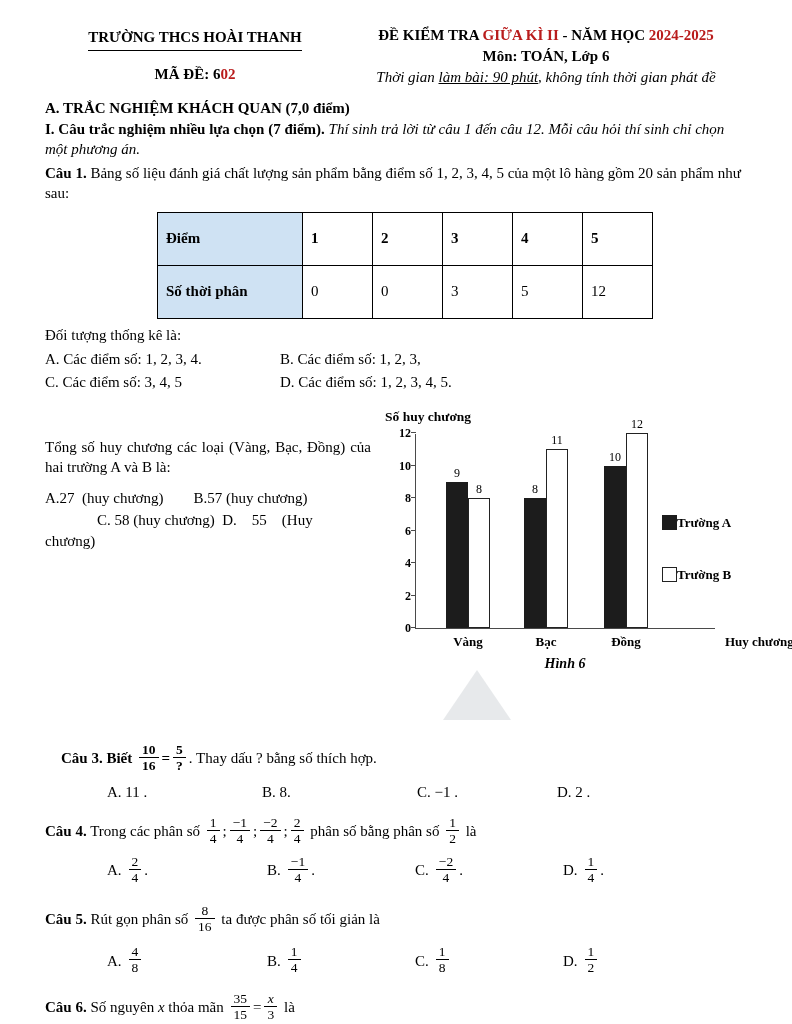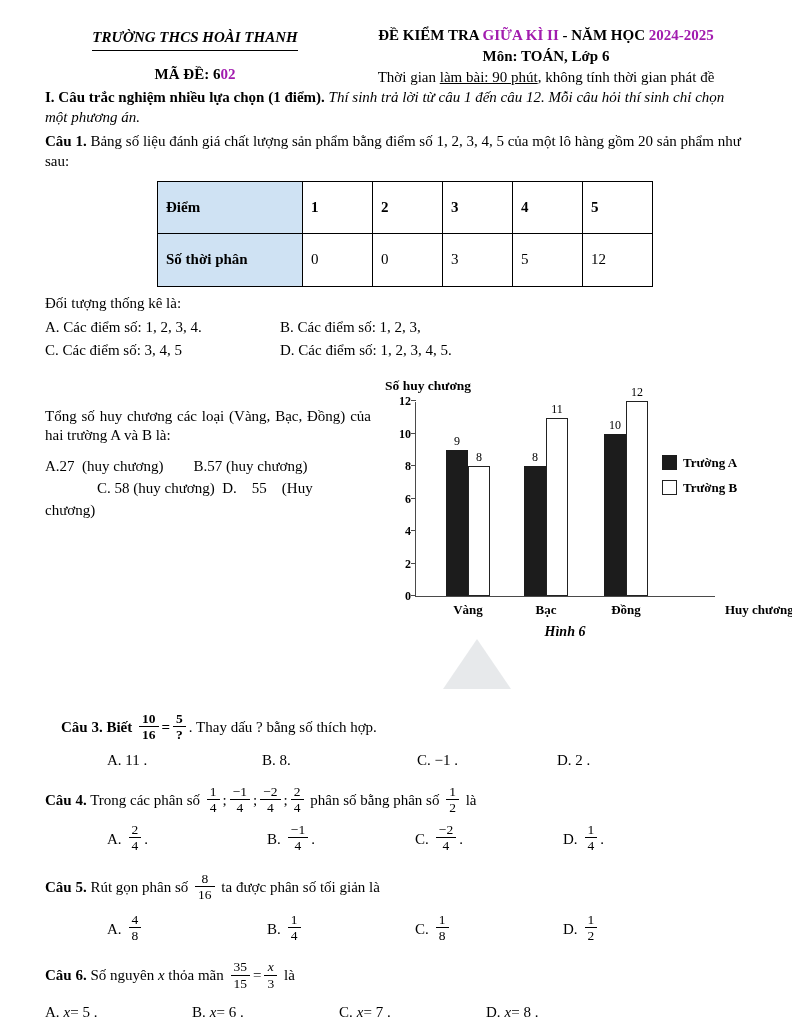--- a/index.html
+++ b/index.html
@@ -9,34 +9,34 @@
     width: 792px; height: 1024px;
     padding: 26px 45px 0 45px;
     overflow: hidden;
     background: #fff;
     color: #000;
     font-family: "Liberation Serif", serif;
     font-size: 15px;
     line-height: 1.32;
   }
   p { margin: 0; }
-  .red { color: #a21caf; }
+  .red { color: #b91c1c; }
   .ul { text-decoration: underline; }
   b { font-weight: bold; }
   .it { font-style: italic; }
 
   
   .hdr { display: flex; }
   .hdr-left { width: 300px; text-align: center; padding-top: 2px; }
-  .school { font-weight: bold; display: inline-block; border-bottom: 1px solid #000; padding-bottom: 2px; font-style: italic; }
+  .school { font-weight: bold; display: inline-block; border-bottom: 1px solid #000; padding-bottom: 2px; }
   .exam-code { font-weight: bold; margin-top: 14px; }
   .hdr-right { flex: 1; text-align: center; }
   .title { font-weight: bold; }
   .subject { font-weight: bold; margin-top: 1px; }
-  .time { margin-top: 1px; }
+  .time { font-style: italic; margin-top: 1px; }
 
   .sec-a { font-weight: bold; margin-top: 12px; }
   .sec-i { margin-top: 1px; }
 
   .q1-text { margin-top: 4px; }
   table.score-table { border-collapse: collapse; margin: 9px 0 7px 112px; }
   .score-table td { border: 1px solid #000; height: 33px; padding: 16px 8px; }
   .score-table td.hcell { background: #cfe2f3; font-weight: bold; width: 145px; }
   .score-table td.ncell { width: 70px; }
   .score-table tr.row1 td { font-weight: bold; }
@@ -61,21 +61,21 @@
     margin: 8px 0 0 30px;
     border-left: 1.5px solid #4a4a4a; border-bottom: 1.5px solid #4a4a4a;
   }
   .ylab { position: absolute; left: -30px; width: 25px; text-align: right; font-size: 12px; font-weight: bold; line-height: 1; }
   .ytk { position: absolute; left: -5px; width: 5px; height: 1px; background: #4a4a4a; }
   .bar { position: absolute; bottom: 0; }
   .val { position: absolute; font-size: 12px; text-align: center; line-height: 1; }
   .xcat { position: absolute; top: 100%; margin-top: 5px; text-align: center; font-size: 13px; font-weight: bold; }
   .xaxis-label { position: absolute; left: calc(100% + 10px); top: 100%; margin-top: 5px; font-size: 13px; font-weight: bold; white-space: nowrap; }
   .legend { position: absolute; left: 246px; top: 52px; display: flex; flex-direction: column; gap: 7px; }
-  .lgitem { display: flex; align-items: center; gap: 6px; font-size: 13px; font-weight: bold; white-space: nowrap; }
+  .lgitem { display: flex; align-items: center; font-size: 13px; font-weight: bold; white-space: nowrap; margin-top: 28px; }
   .swatch { width: 15px; height: 15px; display: inline-block; flex: none; }
   .chart-caption { width: 300px; margin: 26px 0 0 30px; text-align: center; font-style: italic; font-weight: bold; font-size: 14px; }
   .watermark {
     position: absolute; left: 72px; top: 262px; width: 0; height: 0;
     border-left: 34px solid transparent; border-right: 34px solid transparent;
     border-bottom: 50px solid #b9bfc6; opacity: .35;
   }
 
   
   .frac { display: inline-block; vertical-align: middle; text-align: center; line-height: 1.12; font-size: 13.5px; margin: 0 3px; position: relative; top: -2px; }
@@ -103,21 +103,22 @@
       <div><span class="school">TRƯỜNG THCS HOÀI THANH</span></div>
       <div class="exam-code"><span>MÃ ĐỀ: 6</span><span class="red">02</span></div>
     </div>
     <div class="hdr-right">
       <div class="title"><span>ĐỀ KIỂM TRA </span><span class="red">GIỮA KÌ II</span><span> - NĂM HỌC </span><span class="red">2024-2025</span></div>
       <div class="subject">Môn:  TOÁN, Lớp 6</div>
       <div class="time"><span>Thời gian </span><span class="ul">làm bài: 90 phút</span><span>, không tính thời gian phát đề</span></div>
     </div>
   </header>
 
-  <p class="sec-i"><b>I. Câu trắc nghiệm nhiều lựa chọn (1 điểm).</b><span class="it"> Thí sinh trả lời từ câu 1 đến câu 12. Mỗi câu hỏi thí sinh chỉ chọn một phương án.</span></p>
+  <p class="sec-a">A. TRẮC NGHIỆM KHÁCH QUAN (7,0 điểm)</p>
+  <p class="sec-i"><b>I. Câu trắc nghiệm nhiều lựa chọn (7 điểm).</b><span class="it"> Thí sinh trả lời từ câu 1 đến câu 12. Mỗi câu hỏi thí sinh chỉ chọn một phương án.</span></p>
 
   <p class="q1-text"><b>Câu 1.</b><span> Bảng số liệu đánh giá chất lượng sản phẩm bằng điểm số 1, 2, 3, 4, 5 của một lô hàng gồm 20 sản phẩm như sau:</span></p>
 
   <table class="score-table">
     <tbody>
         <tr class="row1">
       <td class="hcell">Điểm</td>
       <td class="ncell">1</td>
       <td class="ncell">2</td>
       <td class="ncell">3</td>

